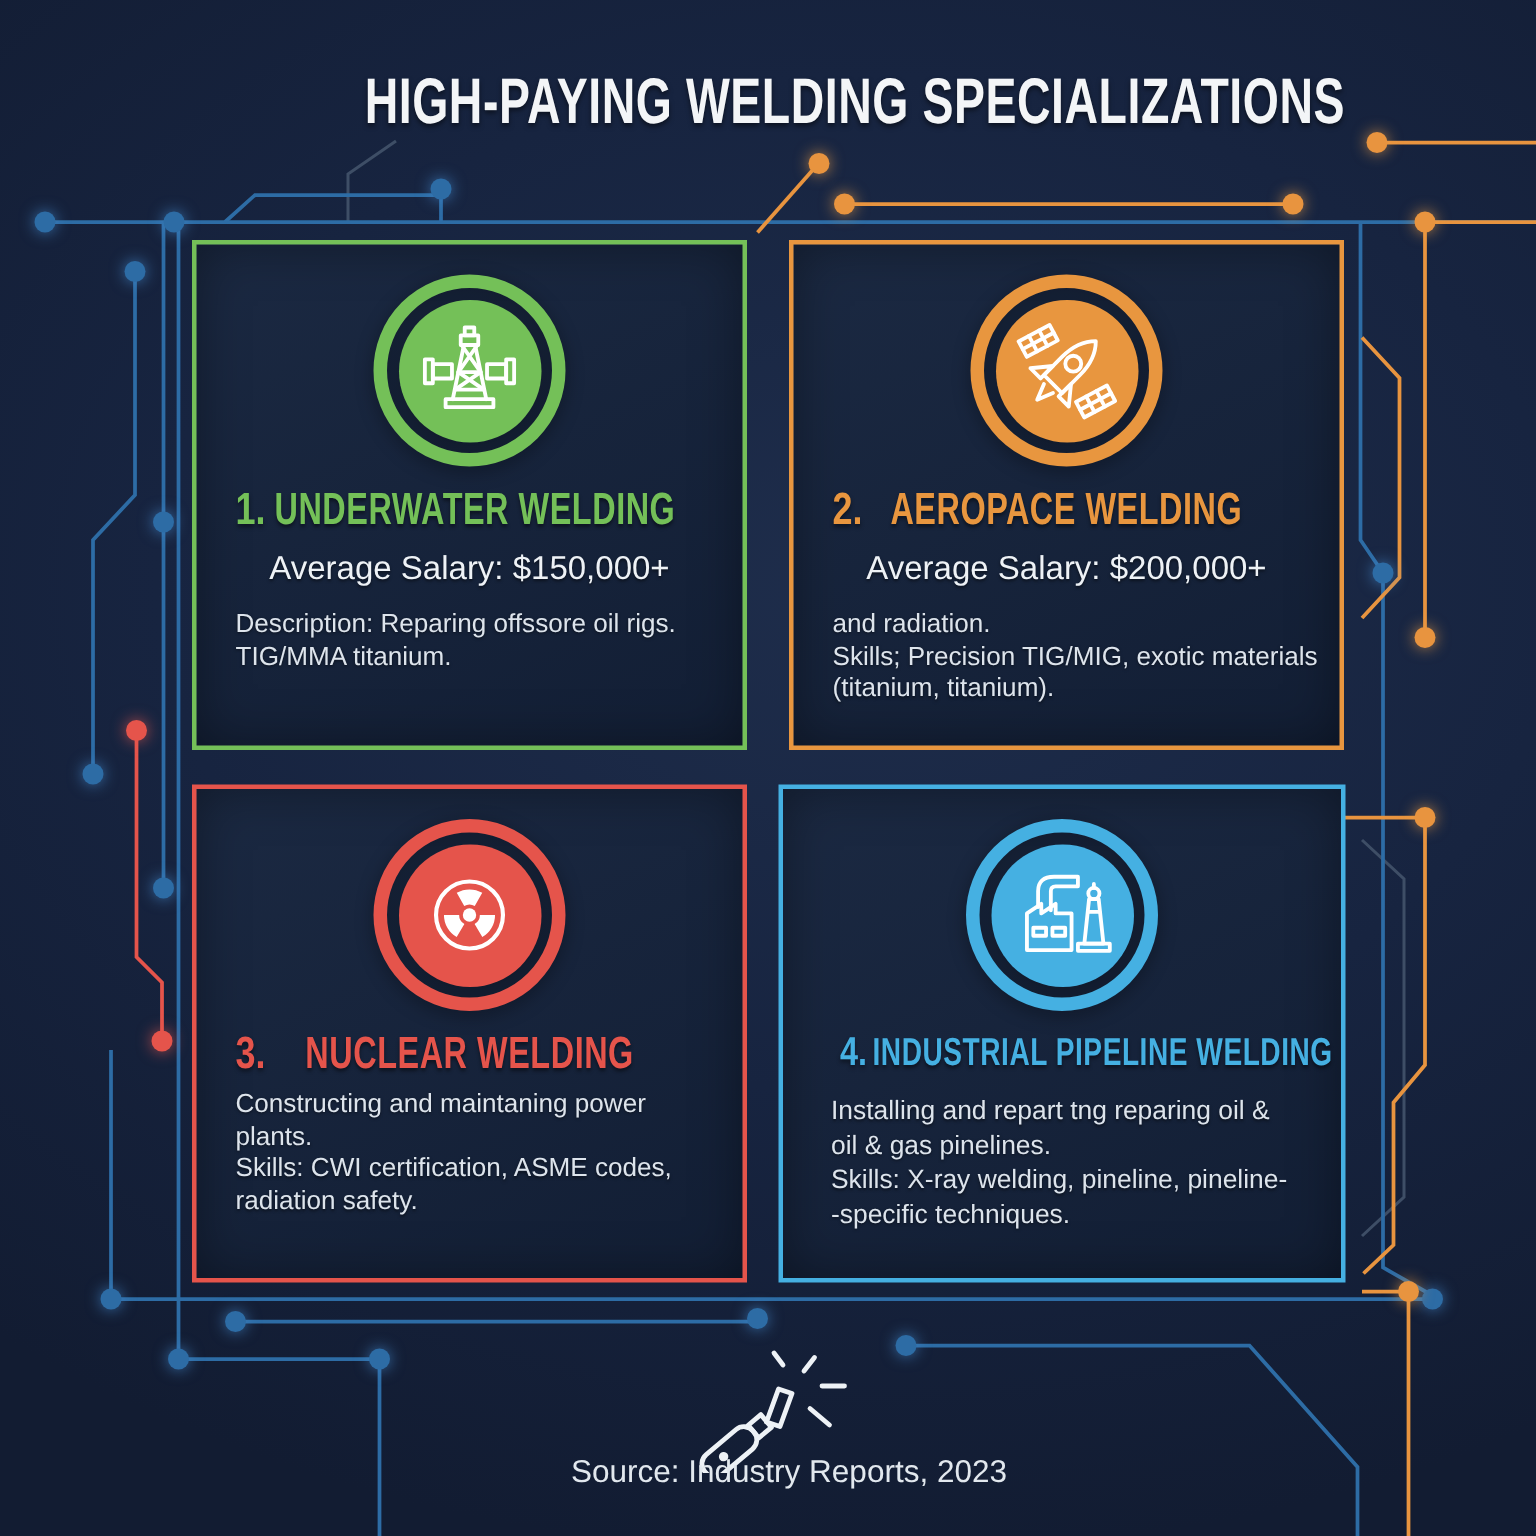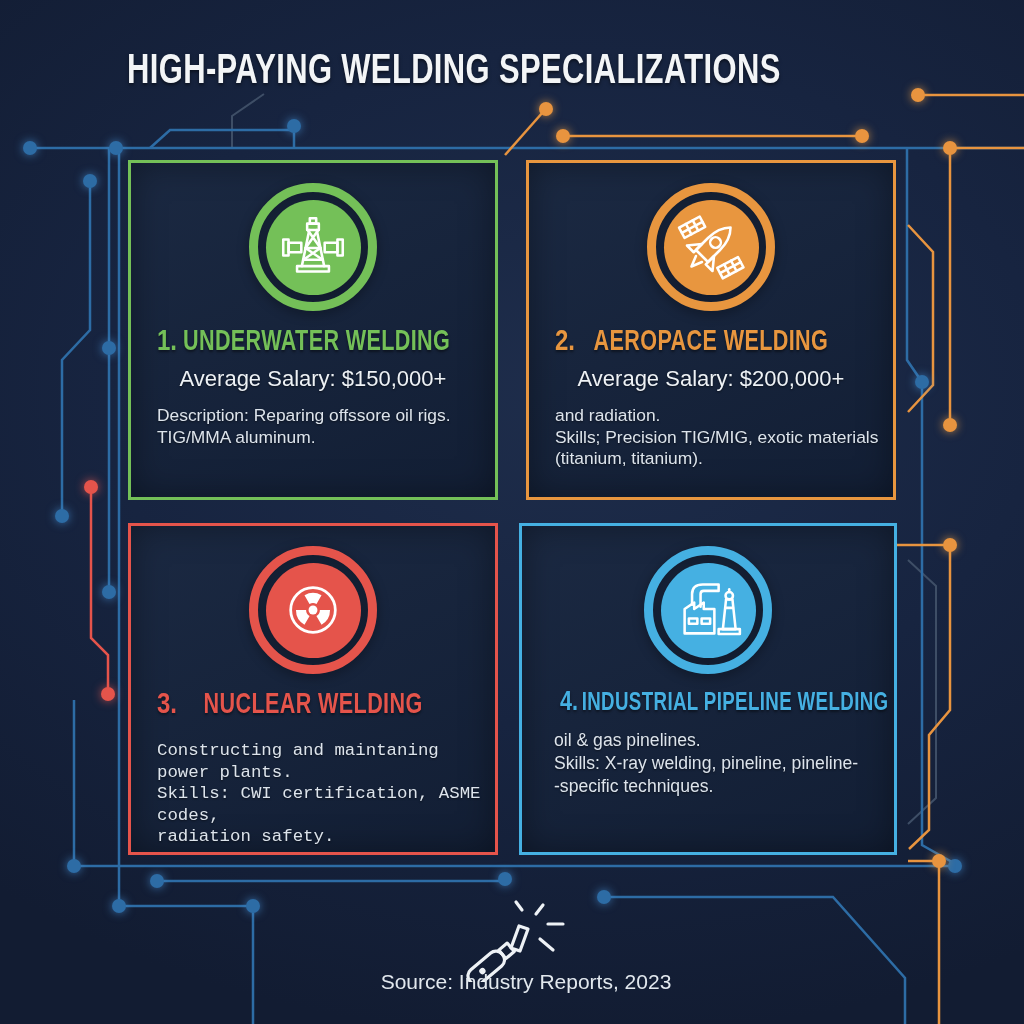--- a/index.html
+++ b/index.html
@@ -7,21 +7,21 @@
     position:relative;width:1024px;height:1024px;overflow:hidden;
     font-family:"Liberation Sans",sans-serif;
     background:radial-gradient(ellipse 900px 650px at 56% 38%, #1e2d4b 0%, #172440 52%, #121c32 100%);
   }
   .circuits{position:absolute;left:0;top:0;z-index:1;}
   .dot-b{fill:#2d6ca5;filter:drop-shadow(0 0 5px rgba(70,140,210,.75));}
   .dot-o{fill:#e8943f;filter:drop-shadow(0 0 5px rgba(240,160,70,.75));}
   .dot-r{fill:#e5544b;filter:drop-shadow(0 0 5px rgba(235,90,80,.75));}
 
   .main-title{
-    position:absolute;top:44px;left:0;width:100%;text-align:left;z-index:3;
+    position:absolute;top:44px;left:0;width:100%;text-align:right;z-index:3;
     color:#f3f5f7;font-weight:bold;font-size:43px;letter-spacing:.5px;
     text-shadow:0 2px 4px rgba(0,0,0,.5);
   }
   .condensed{display:inline-block;transform:scaleX(.72);transform-origin:center;white-space:nowrap;}
 
   .card{
     position:absolute;z-index:2;box-sizing:border-box;
     border:3px solid var(--ac);
     background:linear-gradient(155deg, rgba(27,41,66,.97), rgba(18,30,52,.97));
     box-shadow:inset 0 0 34px rgba(0,0,0,.38);
@@ -60,21 +60,21 @@
   .salary{
     margin-top:5px;width:100%;text-align:center;color:#eef2f6;font-size:22px;
     text-shadow:0 1px 2px rgba(0,0,0,.5);
   }
   .salary:empty{display:none;}
   .desc{
     margin-top:13px;width:100%;box-sizing:border-box;padding:0 14px 0 26px;
     color:#dde4ec;font-size:17.4px;line-height:21.5px;text-align:left;
     text-shadow:0 1px 2px rgba(0,0,0,.5);
   }
-  .c-red .desc{margin-top:16px;font-family:Liberation Mono, monospace;}
+  .c-red .desc{margin-top:1px;}
   .c-blue .desc{margin-top:9px;padding-left:32px;font-size:17.6px;line-height:23px;}
 
   .torch{position:absolute;left:452px;top:898px;z-index:2;}
   .torch svg{stroke:#eef2f6;fill:none;stroke-width:3.2;stroke-linecap:round;stroke-linejoin:round;}
   .source{
     position:absolute;top:970px;left:0;width:100%;box-sizing:border-box;padding-left:28px;
     text-align:center;z-index:2;color:#e2e8ee;font-size:21px;
   }
 </style>
 </head>
@@ -164,21 +164,21 @@
         </svg>
       </div>
     </div>
     <div class="heading">
       <span class="num condensed">1.</span>
       <span class="card-title condensed">UNDERWATER WELDING</span>
     </div>
     <div class="salary">Average Salary: $150,000+</div>
     <div class="desc">
         <div class="line">Description: Reparing offssore oil rigs.</div>
-        <div class="line">TIG/MMA aluminum.</div>
+        <div class="line">TIG/MMA titanium.</div>
       </div>
   </section>
 
   <section class="card c-orange">
     <div class="badge">
       <div class="badge-inner">
         <svg width="68" height="68" viewBox="0 0 64 64">
           <g transform="rotate(45 32 32)">
             <path d="M32,6 C38,12 40,20 40,28 L40,44 H24 L24,28 C24,20 26,12 32,6 Z"></path>
             <circle cx="32" cy="26" r="5"></circle>
@@ -248,20 +248,21 @@
           <rect x="42" y="50" width="20" height="4.5"></rect>
         </svg>
       </div>
     </div>
     <div class="heading">
       <span class="num condensed">4.</span>
       <span class="card-title condensed">INDUSTRIAL PIPELINE WELDING</span>
     </div>
 
     <div class="desc">
+        <div class="line">Installing and repart tng reparing oil &amp;</div>
         <div class="line">oil &amp; gas pinelines.</div>
         <div class="line">Skills: X-ray welding, pineline, pineline-</div>
         <div class="line">-specific techniques.</div>
       </div>
   </section>
 
   <div class="torch">
     <svg width="130" height="84" viewBox="0 0 130 84">
       <g transform="rotate(-40 50 56)">
         <rect x="8" y="48" width="42" height="17" rx="8"></rect>

